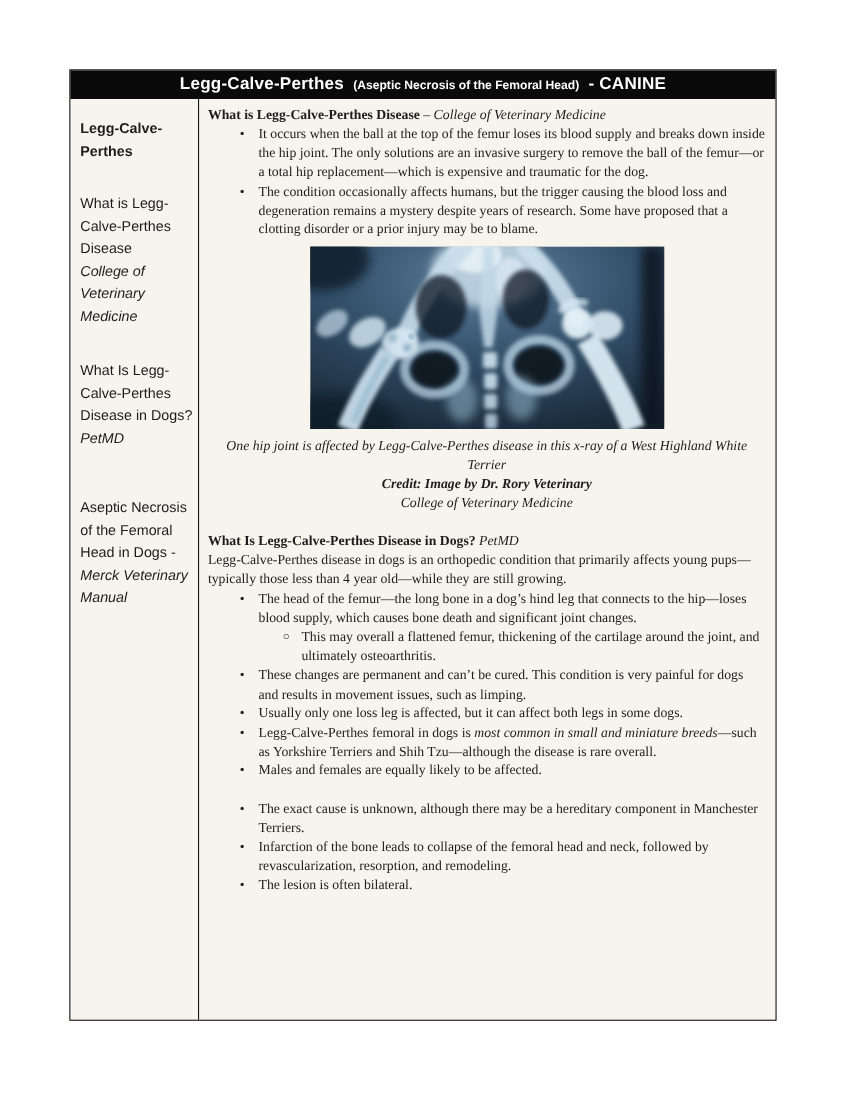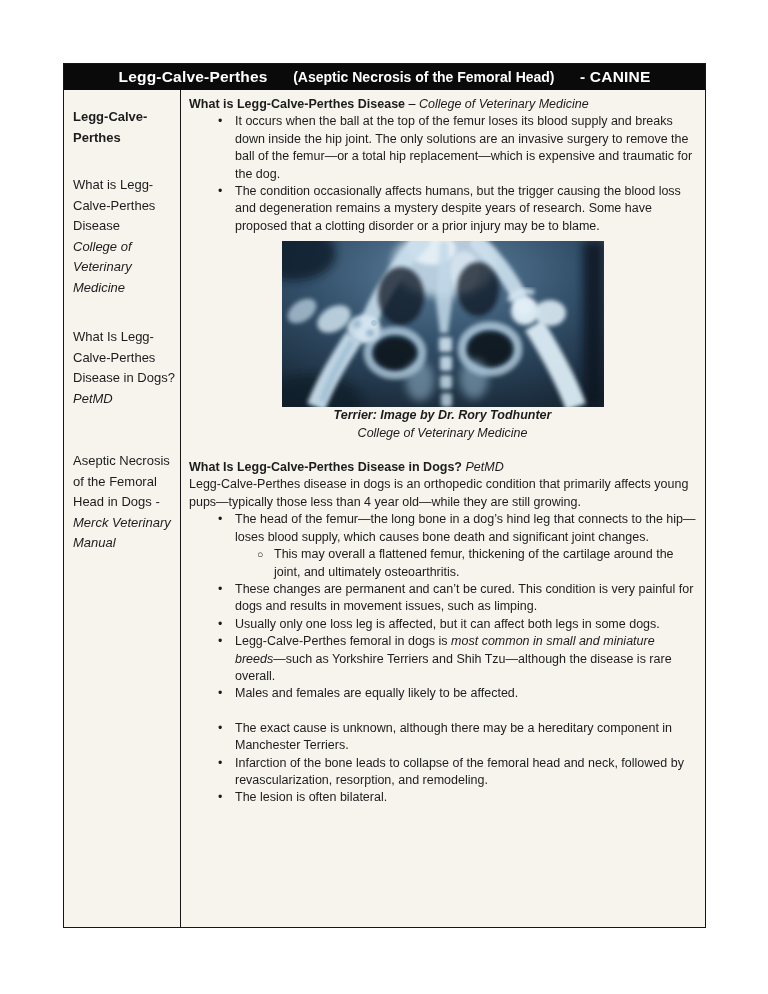--- a/index.html
+++ b/index.html
@@ -10,35 +10,35 @@
   }
   .doc-table {
     position:absolute; left:63px; top:63px; width:641px;
     border:1px solid #161616; background:#f7f4ee;
   }
   .doc-header {
     background:#0a0a0a; color:#ffffff; text-align:center;
     height:26px; line-height:26px; font-weight:bold; white-space:nowrap;
   }
   .h-main  { font-size:15.5px; letter-spacing:.2px; }
-  .h-paren { font-size:14px; margin:0 21px; }
+  .h-paren { font-size:11px; margin:0 4px; }
   .doc-body { display:flex; min-height:837px; align-items:stretch; }
   .sidebar {
     width:102px; flex:0 0 102px; border-right:1px solid #161616;
     padding:17px 5px 10px 9px; font-size:13px; line-height:20.5px;
   }
   .side-item .s-title { font-weight:normal; }
   .side-item.bold .s-title { font-weight:bold; }
   .side-item .s-src { font-style:italic; }
   .side-item.m2 { margin-top:27px; }
   .side-item.m3 { margin-top:29px; }
   .side-item.m4 { margin-top:42px; }
   .content {
     flex:1; padding:6px 9px 14px 8px;
-    font-size:12.5px; line-height:17.4px;
+    font-size:12.5px; line-height:17.4px;font-family:Liberation Serif, serif;
   }
   .sec-heading { font-weight:bold; }
   .sec-heading .src { font-weight:normal; font-style:italic; }
   .sec { margin-top:17px; }
   .sec.first { margin-top:0; }
   .bullet { display:flex; }
   .b-marker { flex:0 0 17px; margin-left:29px; text-align:left; }
   .bullet.sub .b-marker { margin-left:68px; font-size:10.5px; }
   .b-text { flex:1; }
   .b-text i { font-style:italic; }
@@ -140,21 +140,22 @@
             <ellipse cx="268" cy="72" rx="16" ry="13" fill="#dcebf4" opacity="0.9" filter="url(#b2)"></ellipse>
             <path d="M252,84 C268,110 284,138 294,166" stroke="#dcecf5" stroke-width="21" fill="none" opacity="0.95" filter="url(#b2)"></path>
             <rect x="157" y="96" width="13" height="15" rx="3" fill="#cfe2ee" opacity="0.9" filter="url(#b2)"></rect>
             <rect x="158" y="115" width="12" height="15" rx="3" fill="#cadfec" opacity="0.9" filter="url(#b2)"></rect>
             <rect x="158" y="134" width="12" height="14" rx="3" fill="#c6dcea" opacity="0.85" filter="url(#b2)"></rect>
             <rect x="159" y="152" width="11" height="14" rx="3" fill="#c2d9e8" opacity="0.8" filter="url(#b2)"></rect>
             <ellipse cx="138" cy="140" rx="14" ry="20" fill="#9fc0d5" opacity="0.5" filter="url(#b4)"></ellipse>
             <ellipse cx="192" cy="138" rx="14" ry="20" fill="#9fc0d5" opacity="0.5" filter="url(#b4)"></ellipse>
           </svg>
           <figcaption>
-            <div class="fig-credit">Terrier: Image by Dr. Rory Todhunter</div>
+            <div class="fig-caption">One hip joint is affected by Legg-Calve-Perthes disease in this x-ray of a West Highland White Terrier</div>
+            <div class="fig-credit">Credit: Image by Dr. Rory Veterinary</div>
             <div class="fig-org">College of Veterinary Medicine</div>
           </figcaption>
         </figure>
       </section>
 
       <section class="sec">
         <div class="sec-heading">
           <span>What Is Legg-Calve-Perthes Disease in Dogs?</span><span class="src"> </span><span class="src">PetMD</span>
         </div>
         <div class="intro">Legg-Calve-Perthes disease in dogs is an orthopedic condition that primarily affects young pups—typically those less than 4 year old—while they are still growing.</div>

